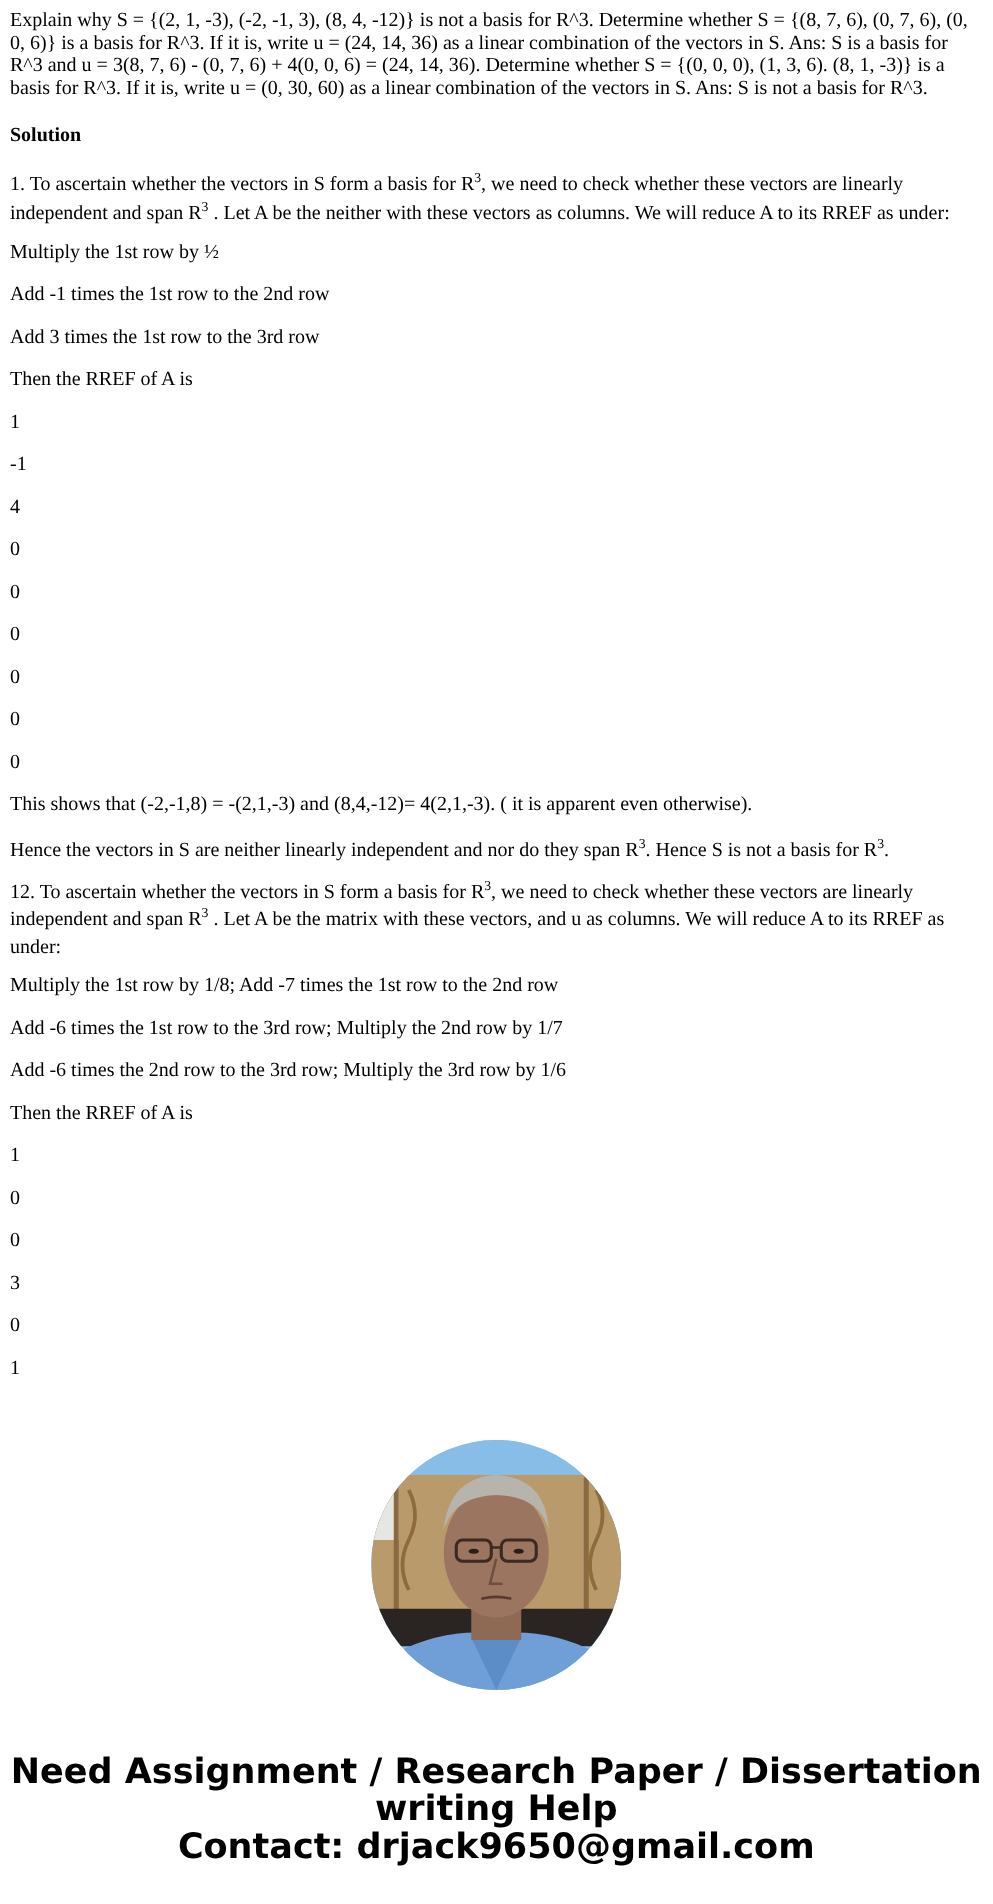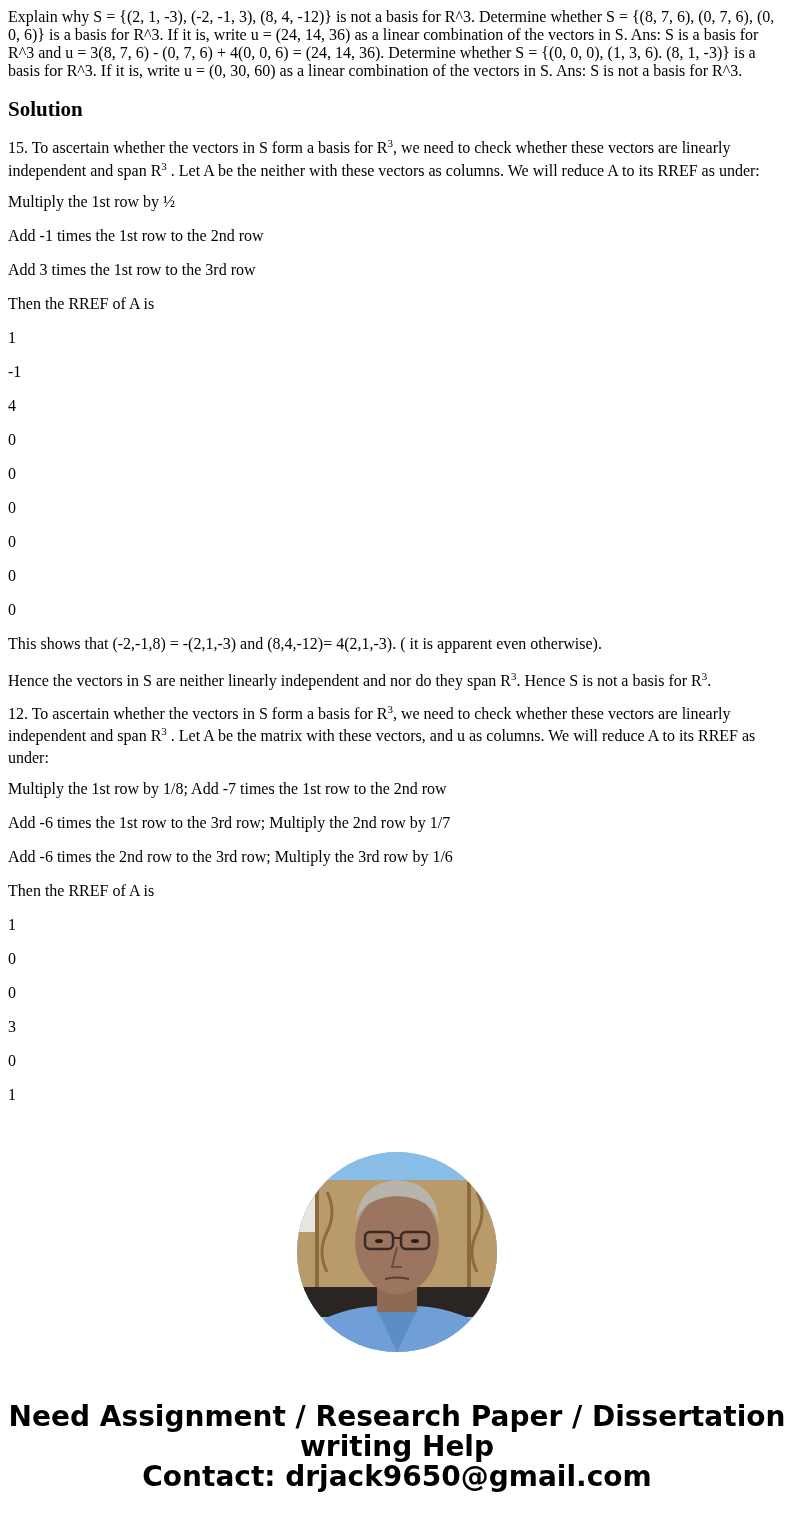--- a/index.html
+++ b/index.html
@@ -8,21 +8,21 @@
     min-height: 1523px;
     font-family: "Liberation Serif", serif;
     font-size: 16px;
     line-height: 18px;
     color: #000;
     position: relative;
   }
   .content { padding: 8px 8px 0 8px; }
   .question { margin: 0; }
   h3.solution-heading {
-    font-size: 21px;
+    font-size: 16px;
     font-weight: bold;
     margin: 18px 0 16px 0;
     line-height: 22px;
   }
   p { margin: 0 0 16px 0; line-height: 18px; }
   p.tall { line-height: 23px; margin-bottom: 11px; }
   sup { font-size: 11px; line-height: 0; vertical-align: super; }
   .promo {
     position: absolute;
     left: 0; right: 0;
@@ -47,21 +47,21 @@
   }
 </style>
 </head>
 <body>
 
 <div class="content">
   <p class="question">Explain why S = {(2, 1, -3), (-2, -1, 3), (8, 4, -12)} is not a basis for R^3. Determine whether S = {(8, 7, 6), (0, 7, 6), (0, 0, 6)} is a basis for R^3. If it is, write u = (24, 14, 36) as a linear combination of the vectors in S. Ans: S is a basis for R^3 and u = 3(8, 7, 6) - (0, 7, 6) + 4(0, 0, 6) = (24, 14, 36). Determine whether S = {(0, 0, 0), (1, 3, 6). (8, 1, -3)} is a basis for R^3. If it is, write u = (0, 30, 60) as a linear combination of the vectors in S. Ans: S is not a basis for R^3.</p>
 
   <h3 class="solution-heading">Solution</h3>
 
-  <p class="tall"><span>15.   To ascertain whether the vectors in S form a basis for R</span><sup>3</sup><span>, we need to check whether these vectors are linearly independent and span R</span><sup>3</sup><span> . Let A be the neither with these vectors as columns. We will reduce A to its RREF as under:</span></p>
+  <p class="tall"><span>1.   To ascertain whether the vectors in S form a basis for R</span><sup>3</sup><span>, we need to check whether these vectors are linearly independent and span R</span><sup>3</sup><span> . Let A be the neither with these vectors as columns. We will reduce A to its RREF as under:</span></p>
 
   <p>Multiply the 1st row by ½</p>
   <p>Add -1 times the 1st row to the 2nd row</p>
   <p>Add 3 times the 1st row to the 3rd row</p>
   <p>Then the RREF of A is</p>
 
   <p>1</p>
   <p>-1</p>
   <p>4</p>
   <p>0</p>

